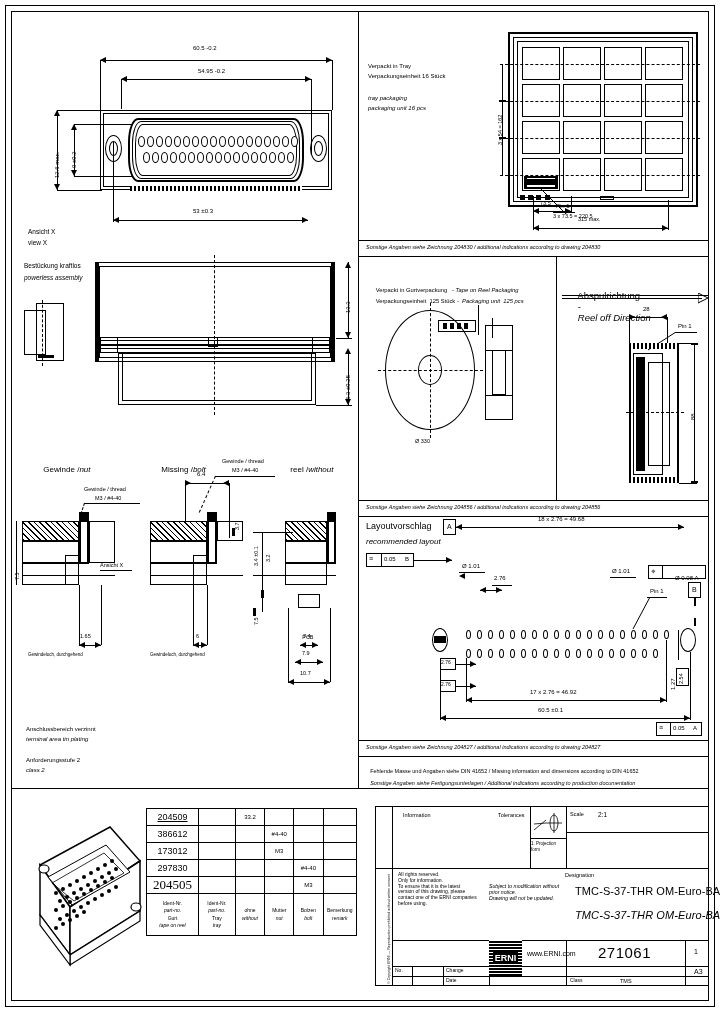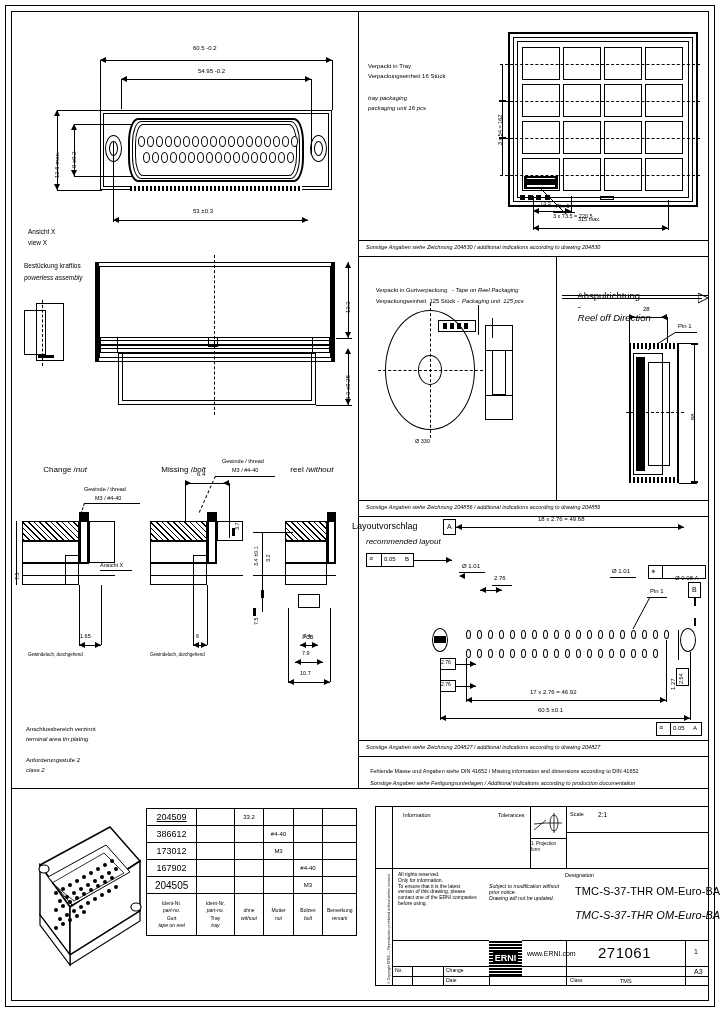--- a/index.html
+++ b/index.html
@@ -232,21 +232,21 @@
     <div class="dimv" style="left:348px; top:353px; height:52px;"></div>
     <div class="arrU" style="left:345px; top:348px;"></div>
     <div class="arrD" style="left:345px; top:399px;"></div>
     <div class="lbl vert" style="left:345px; top:400px; font-size:6px; transform:rotate(-90deg);">6.3 ±0.25</div>
     <div class="exth" style="left:336px; top:338px; width:16px;"></div>
     <div class="exth" style="left:316px; top:405px; width:36px;"></div>
   </div>
 
   <div>
     <div class="lbl" style="left:30px; top:456px; font-size:8px;">
-      <span>Change /</span><span class="it">nut</span>
+      <span>Gewinde /</span><span class="it">nut</span>
     </div>
     <div class="lbl" style="left:148px; top:456px; font-size:8px;">
       <span>Missing /</span><span class="it">bolt</span>
     </div>
     <div class="lbl" style="left:277px; top:456px; font-size:8px;">
       <span>reel /</span><span class="it">without</span>
     </div>
 
     <div class="lbl" style="left:84px; top:486px; font-size:5.5px;">Gewinde / thread</div>
     <div class="lbl" style="left:95px; top:495px; font-size:5.5px;">M3 / #4-40</div>
@@ -501,21 +501,21 @@
 
     <div class="dimv" style="left:694px; top:343px; height:140px;"></div>
     <div class="fillblk" style="left:691px; top:343px; width:7px; height:2px;"></div>
     <div class="fillblk" style="left:691px; top:481px; width:7px; height:2px;"></div>
     <div class="lbl vert" style="left:690px; top:420px; font-size:6px; transform:rotate(-90deg);">88</div>
     <div class="exth" style="left:679px; top:343px; width:18px;"></div>
     <div class="exth" style="left:679px; top:483px; width:18px;"></div>
   </div>
 
   <div>
-    <div class="lbl" style="left:352px; top:521px; font-size:9px;">Layoutvorschlag</div>
+    <div class="lbl" style="left:366px; top:521px; font-size:9px;">Layoutvorschlag</div>
     <div class="lbl it" style="left:366px; top:537px; font-size:8px;">recommended layout</div>
 
     <div class="boxframe" style="left:443px; top:519px; width:13px; height:16px;"></div>
     <div class="lbl" style="left:447px; top:523px; font-size:7px;">A</div>
 
     <div class="boxframe" style="left:366px; top:553px; width:48px; height:14px;"></div>
     <div class="vline" style="left:381px; top:553px; height:14px;"></div>
     <div class="lbl" style="left:369px; top:555px; font-size:7px;">≡</div>
     <div class="lbl" style="left:384px; top:556px; font-size:6px;">0.05</div>
     <div class="lbl" style="left:405px; top:556px; font-size:6px;">B</div>
@@ -735,29 +735,29 @@
           </tr>
           <tr>
             <td style="width: 60px; height: 17px; font-size: 9px;">173012</td>
             <td style="width: 52px; height: 17px; font-size: 9px;"></td>
             <td style="width: 38px; height: 17px; font-size: 6px;"></td>
             <td style="width: 38px; height: 17px; font-size: 6px;">M3</td>
             <td style="width: 38px; height: 17px; font-size: 6px;"></td>
             <td style="width: 38px; height: 17px; font-size: 6px;"></td>
           </tr>
           <tr>
-            <td style="width: 60px; height: 17px; font-size: 9px;">167902</td>
+            <td style="width: 60px; height: 17px; font-size: 9px;">297830</td>
             <td style="width: 52px; height: 17px; font-size: 9px;"></td>
             <td style="width: 38px; height: 17px; font-size: 6px;"></td>
             <td style="width: 38px; height: 17px; font-size: 6px;"></td>
             <td style="width: 38px; height: 17px; font-size: 6px;">#4-40</td>
             <td style="width: 38px; height: 17px; font-size: 6px;"></td>
           </tr>
           <tr>
-            <td style="width: 60px; height: 17px; font-size: 10px;">204505</td>
+            <td style="width: 60px; height: 17px; font-size: 13px; font-family: Liberation Serif, serif;">204505</td>
             <td style="width: 52px; height: 17px; font-size: 9px;"></td>
             <td style="width: 38px; height: 17px; font-size: 6px;"></td>
             <td style="width: 38px; height: 17px; font-size: 6px;"></td>
             <td style="width: 38px; height: 17px; font-size: 6px;">M3</td>
             <td style="width: 38px; height: 17px; font-size: 6px;"></td>
           </tr>
           <tr>
             <td style="width: 60px; height: 42px; font-size: 5px; line-height: 1.5; vertical-align: middle;">
               <div>Ident-Nr.</div>
               <div style="font-style: italic;">part-no.</div>

